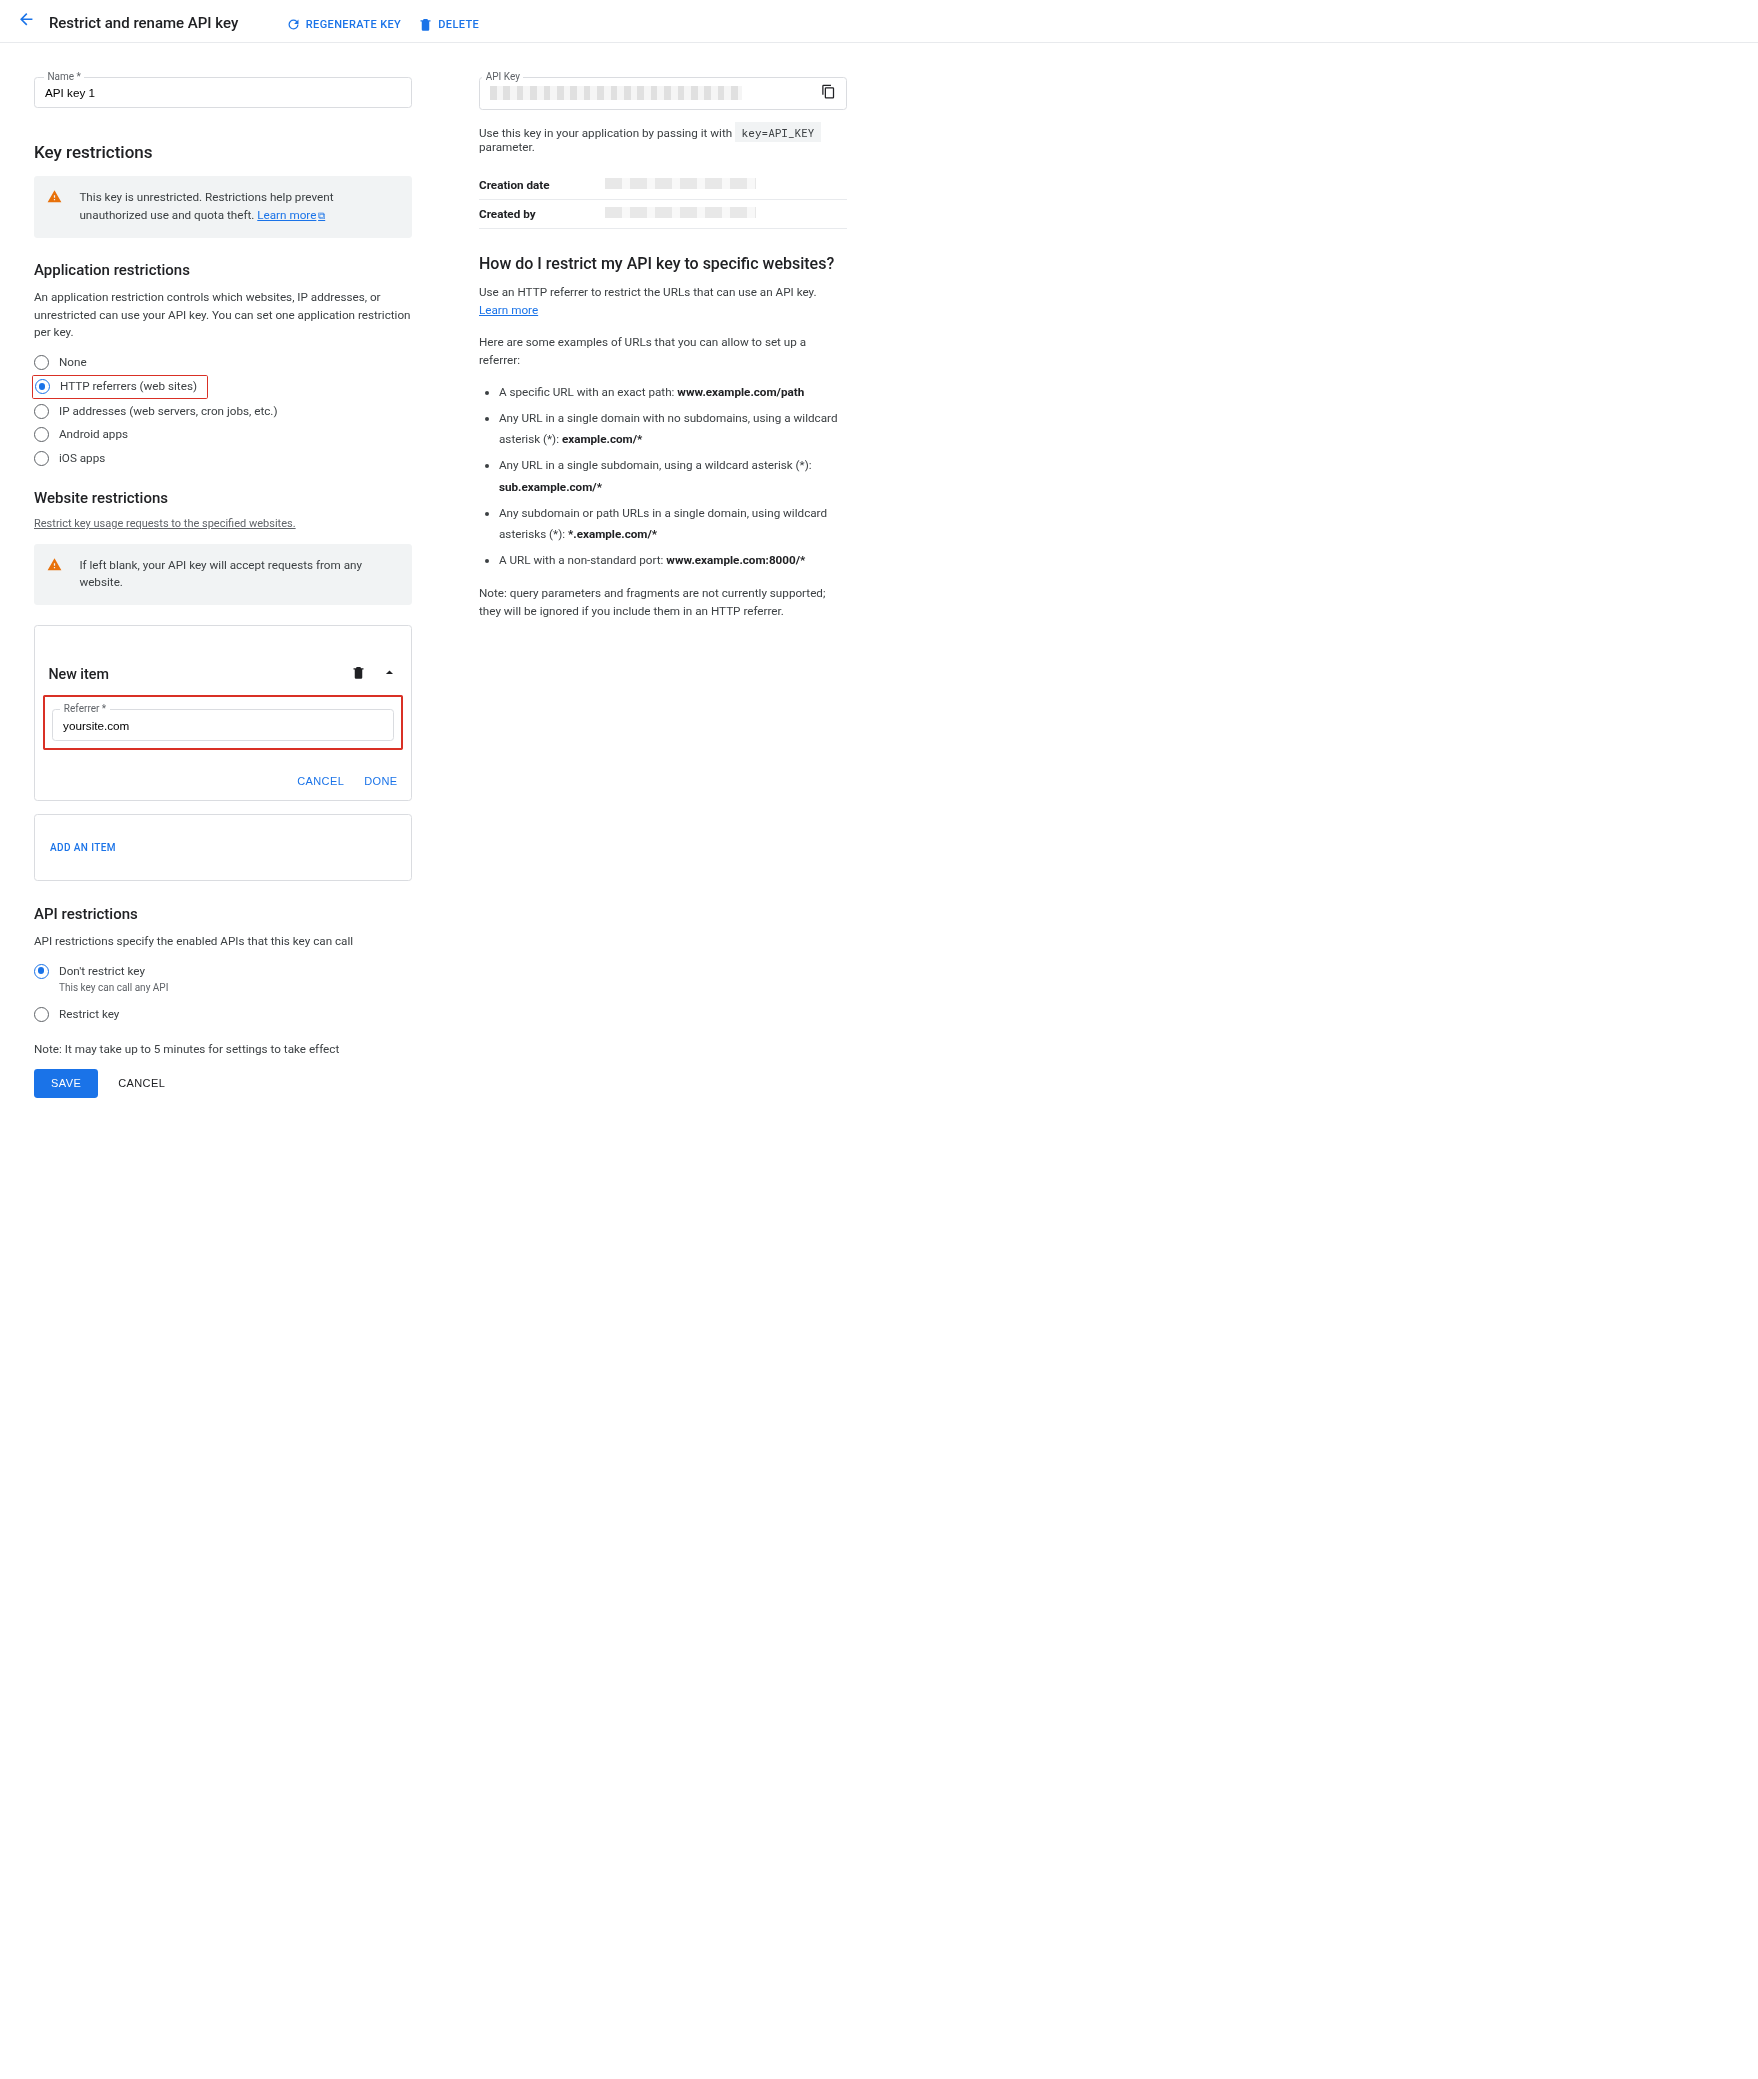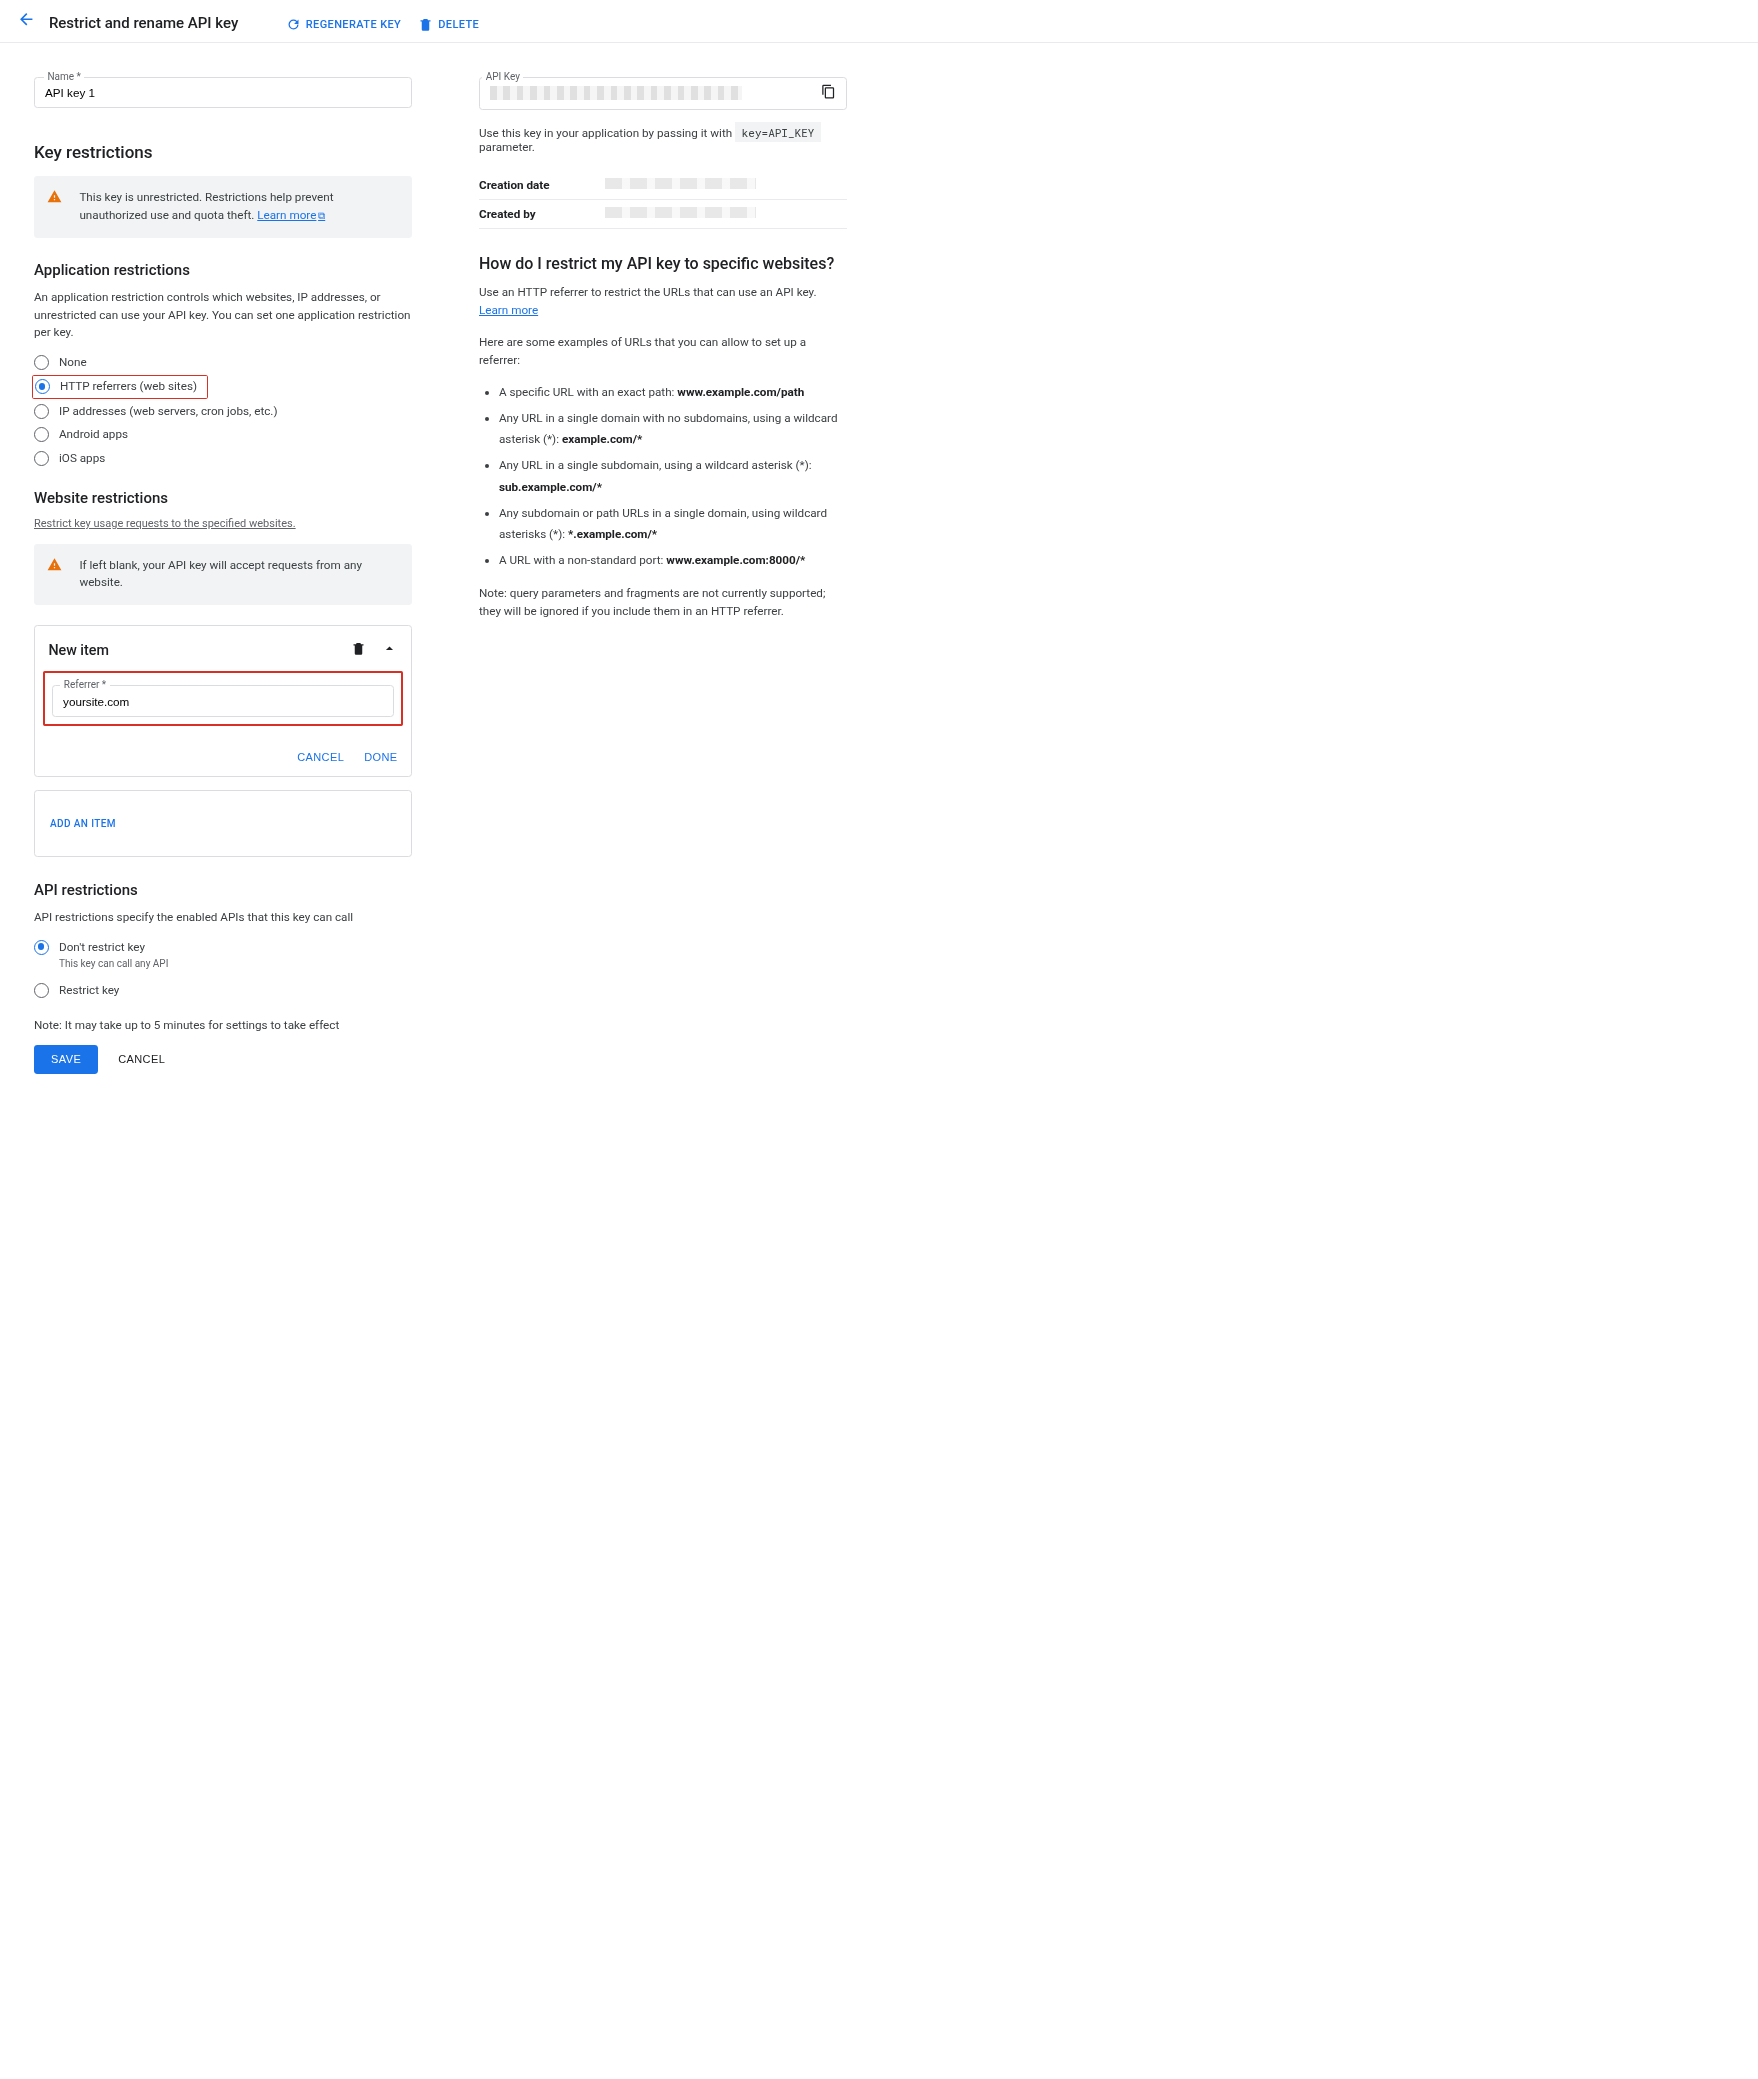--- a/index.html
+++ b/index.html
@@ -85,21 +85,21 @@
   content: ""; position: absolute; top: 2.5px; left: 2.5px;
   width: 6.7px; height: 6.7px; border-radius: 50%; background: #1a73e8;
 }
 .radio-label { color: #3c4043; }
 .radio-sub { color: #5f6368; font-size: 10px; margin-left: 25px; margin-top: -5px; margin-bottom: 5px; }
 
 .card {
   border: 0.8px solid #dadce0; border-radius: 3.4px;
   padding: 13.4px; margin-bottom: 13.4px;
 }
-.card-header { display: flex; align-items: center; justify-content: space-between; margin-bottom: 11.7px; }
+.card-header { display: flex; align-items: center; justify-content: space-between; margin-bottom: 11.7px; margin-top: 24px; }
 .card-title { font-size: 14.3px; font-weight: 500; }
 .card-icons { display: flex; gap: 15px; align-items: center; }
 .card-icon { cursor: pointer; color: #202124; }
 
 .referrer-wrap {
   border: 2.5px solid #d93025;
   border-radius: 1.7px;
   padding: 11.7px 6.7px 6.7px;
   margin: 0 -5px;
 }

